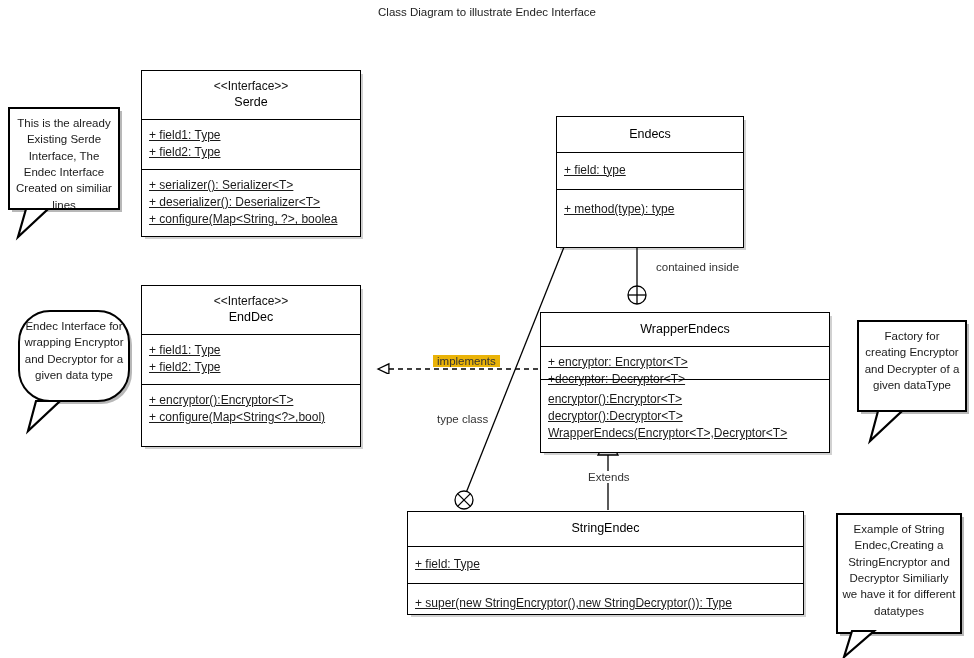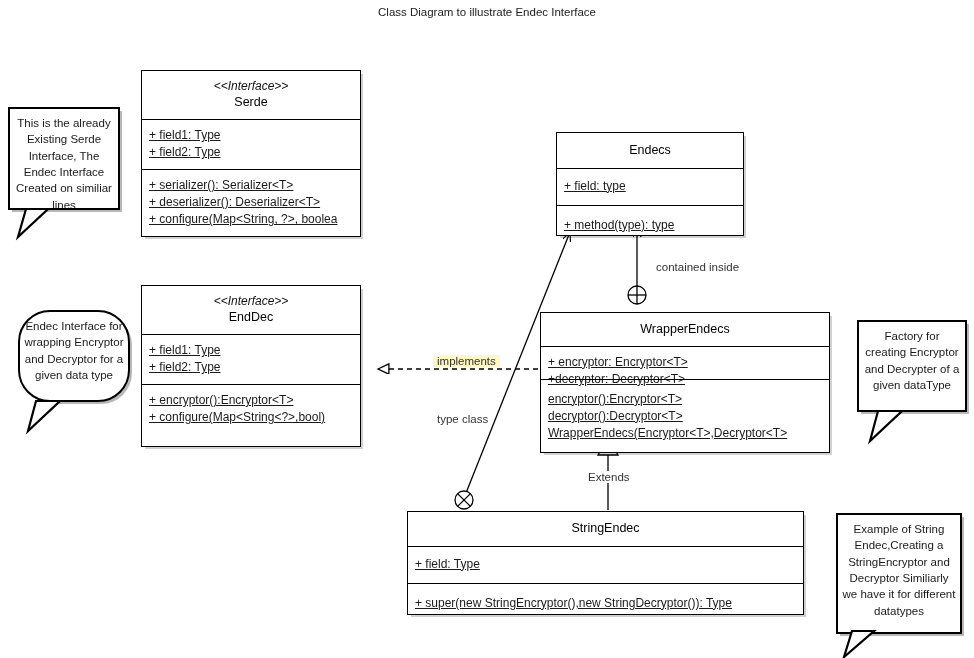--- a/index.html
+++ b/index.html
@@ -38,21 +38,20 @@
     overflow: hidden;
     z-index: 5;
   }
   .uml-header {
     padding: 7px 6px 8px 6px;
     text-align: center;
     line-height: 1.35;
   }
   .uml-stereotype {
     display: block;
-    font-style: italic;
     font-size: 12px;
     color: #111;
   }
   .uml-name {
     display: block;
     font-weight: normal;
     font-size: 12.5px;
     color: #000;
   }
   .uml-divider {
@@ -156,21 +155,21 @@
     </g>
 
     <g>
       <line x1="608" y1="510" x2="608" y2="452" stroke="#000000" stroke-width="1.3"></line>
       <path d="M608,437 L598,455 L618,455 Z" fill="#ffffff" stroke="#000000" stroke-width="1.3"></path>
     </g>
   </svg>
 
   <div class="edge-label" style="left:656px; top:261px;">contained inside</div>
   <div class="edge-label" style="left:437px; top:413px;">type class</div>
-  <div class="edge-label" style="left:433px; top:355px; background:#fef9c3; padding:0 4px;">implements</div>
+  <div class="edge-label" style="left:433px; top:355px; background:#eab308; padding:0 4px;">implements</div>
   <div class="edge-label" style="left:585px; top:471px; background:#ffffff; padding:0 3px;">Extends</div>
 
   <div class="uml-class" style="left:141px; top:70px; width:220px; height:167px;">
     <div class="uml-header">
       <span class="uml-stereotype">&lt;&lt;Interface&gt;&gt;</span>
       <span class="uml-name">Serde</span>
     </div>
     <div class="uml-divider"></div>
     <div class="uml-compartment">
       <div class="uml-line">+ field1: Type</div>
@@ -194,21 +193,21 @@
       <div class="uml-line">+ field1: Type</div>
       <div class="uml-line">+ field2: Type</div>
     </div>
     <div class="uml-divider"></div>
     <div class="uml-compartment">
       <div class="uml-line">+ encryptor():Encryptor&lt;T&gt;</div>
       <div class="uml-line">+ configure(Map&lt;String&lt;?&gt;,bool)</div>
     </div>
   </div>
 
-  <div class="uml-class" style="left:556px; top:132px; width:188px; height:104px;">
+  <div class="uml-class" style="left:556px; top:116px; width:188px; height:132px;">
     <div class="uml-header" style="padding-top:9px; padding-bottom:9px;">
       <span class="uml-name">Endecs</span>
     </div>
     <div class="uml-divider"></div>
     <div class="uml-compartment" style="padding-top:9px; padding-bottom:10px;">
       <div class="uml-line">+ field: type</div>
     </div>
     <div class="uml-divider"></div>
     <div class="uml-compartment" style="padding-top:11px;">
       <div class="uml-line">+ method(type): type</div>

